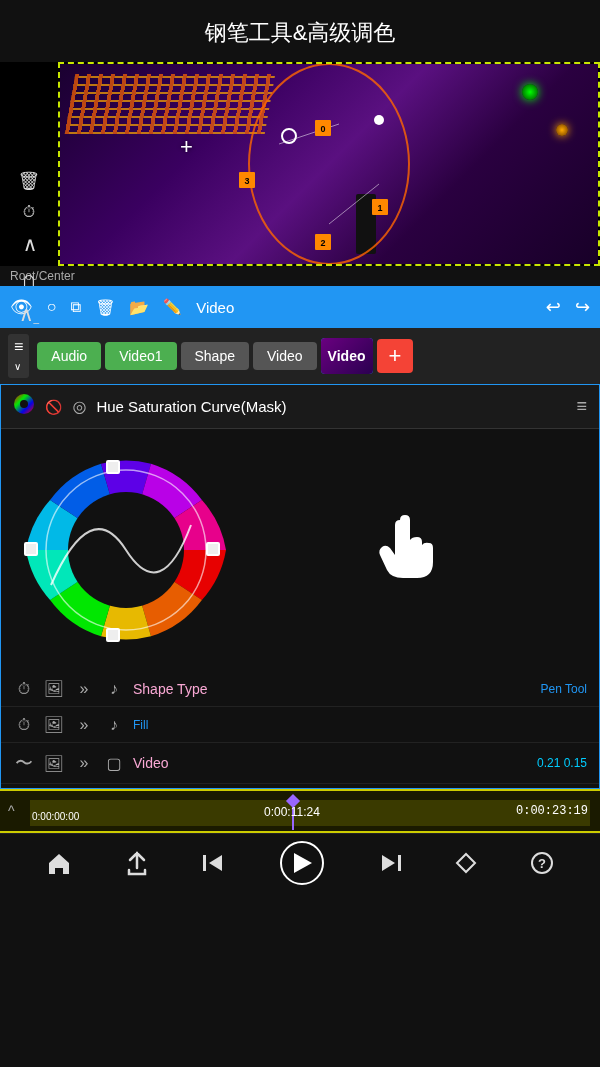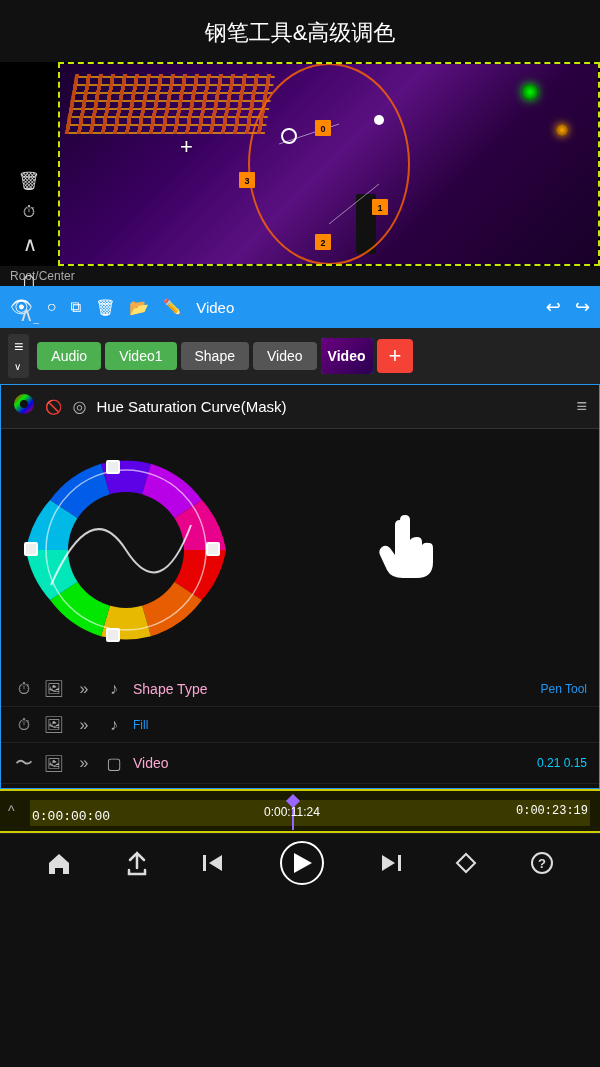--- a/index.html
+++ b/index.html
@@ -599,21 +599,21 @@
       <span class="pr-value cyan">0.21   0.15</span>
     </div>
   </div>
 </div>
 
 <div class="timeline-area">
   <span class="timeline-toggle">
     <span>^</span>
   </span>
   <div class="timeline-bar">
-    <span class="timeline-start" style="position:relative; font-size:13px; left:2px; top:6px; color:#fff;font-family:Liberation Mono, monospace;">0:00:00:00</span>
+    <span class="timeline-start" style="position:relative; font-size:10px; left:2px; top:6px; color:#fff;">0:00:00:00</span>
   </div>
   <div class="timeline-cursor">
     <div class="diamond"></div>
     <div class="cursor-line"></div>
   </div>
   <div class="timeline-time">0:00:11:24</div>
   <div class="timeline-end">0:00:23:19</div>
 </div>
 
 <div class="bottom-controls">

